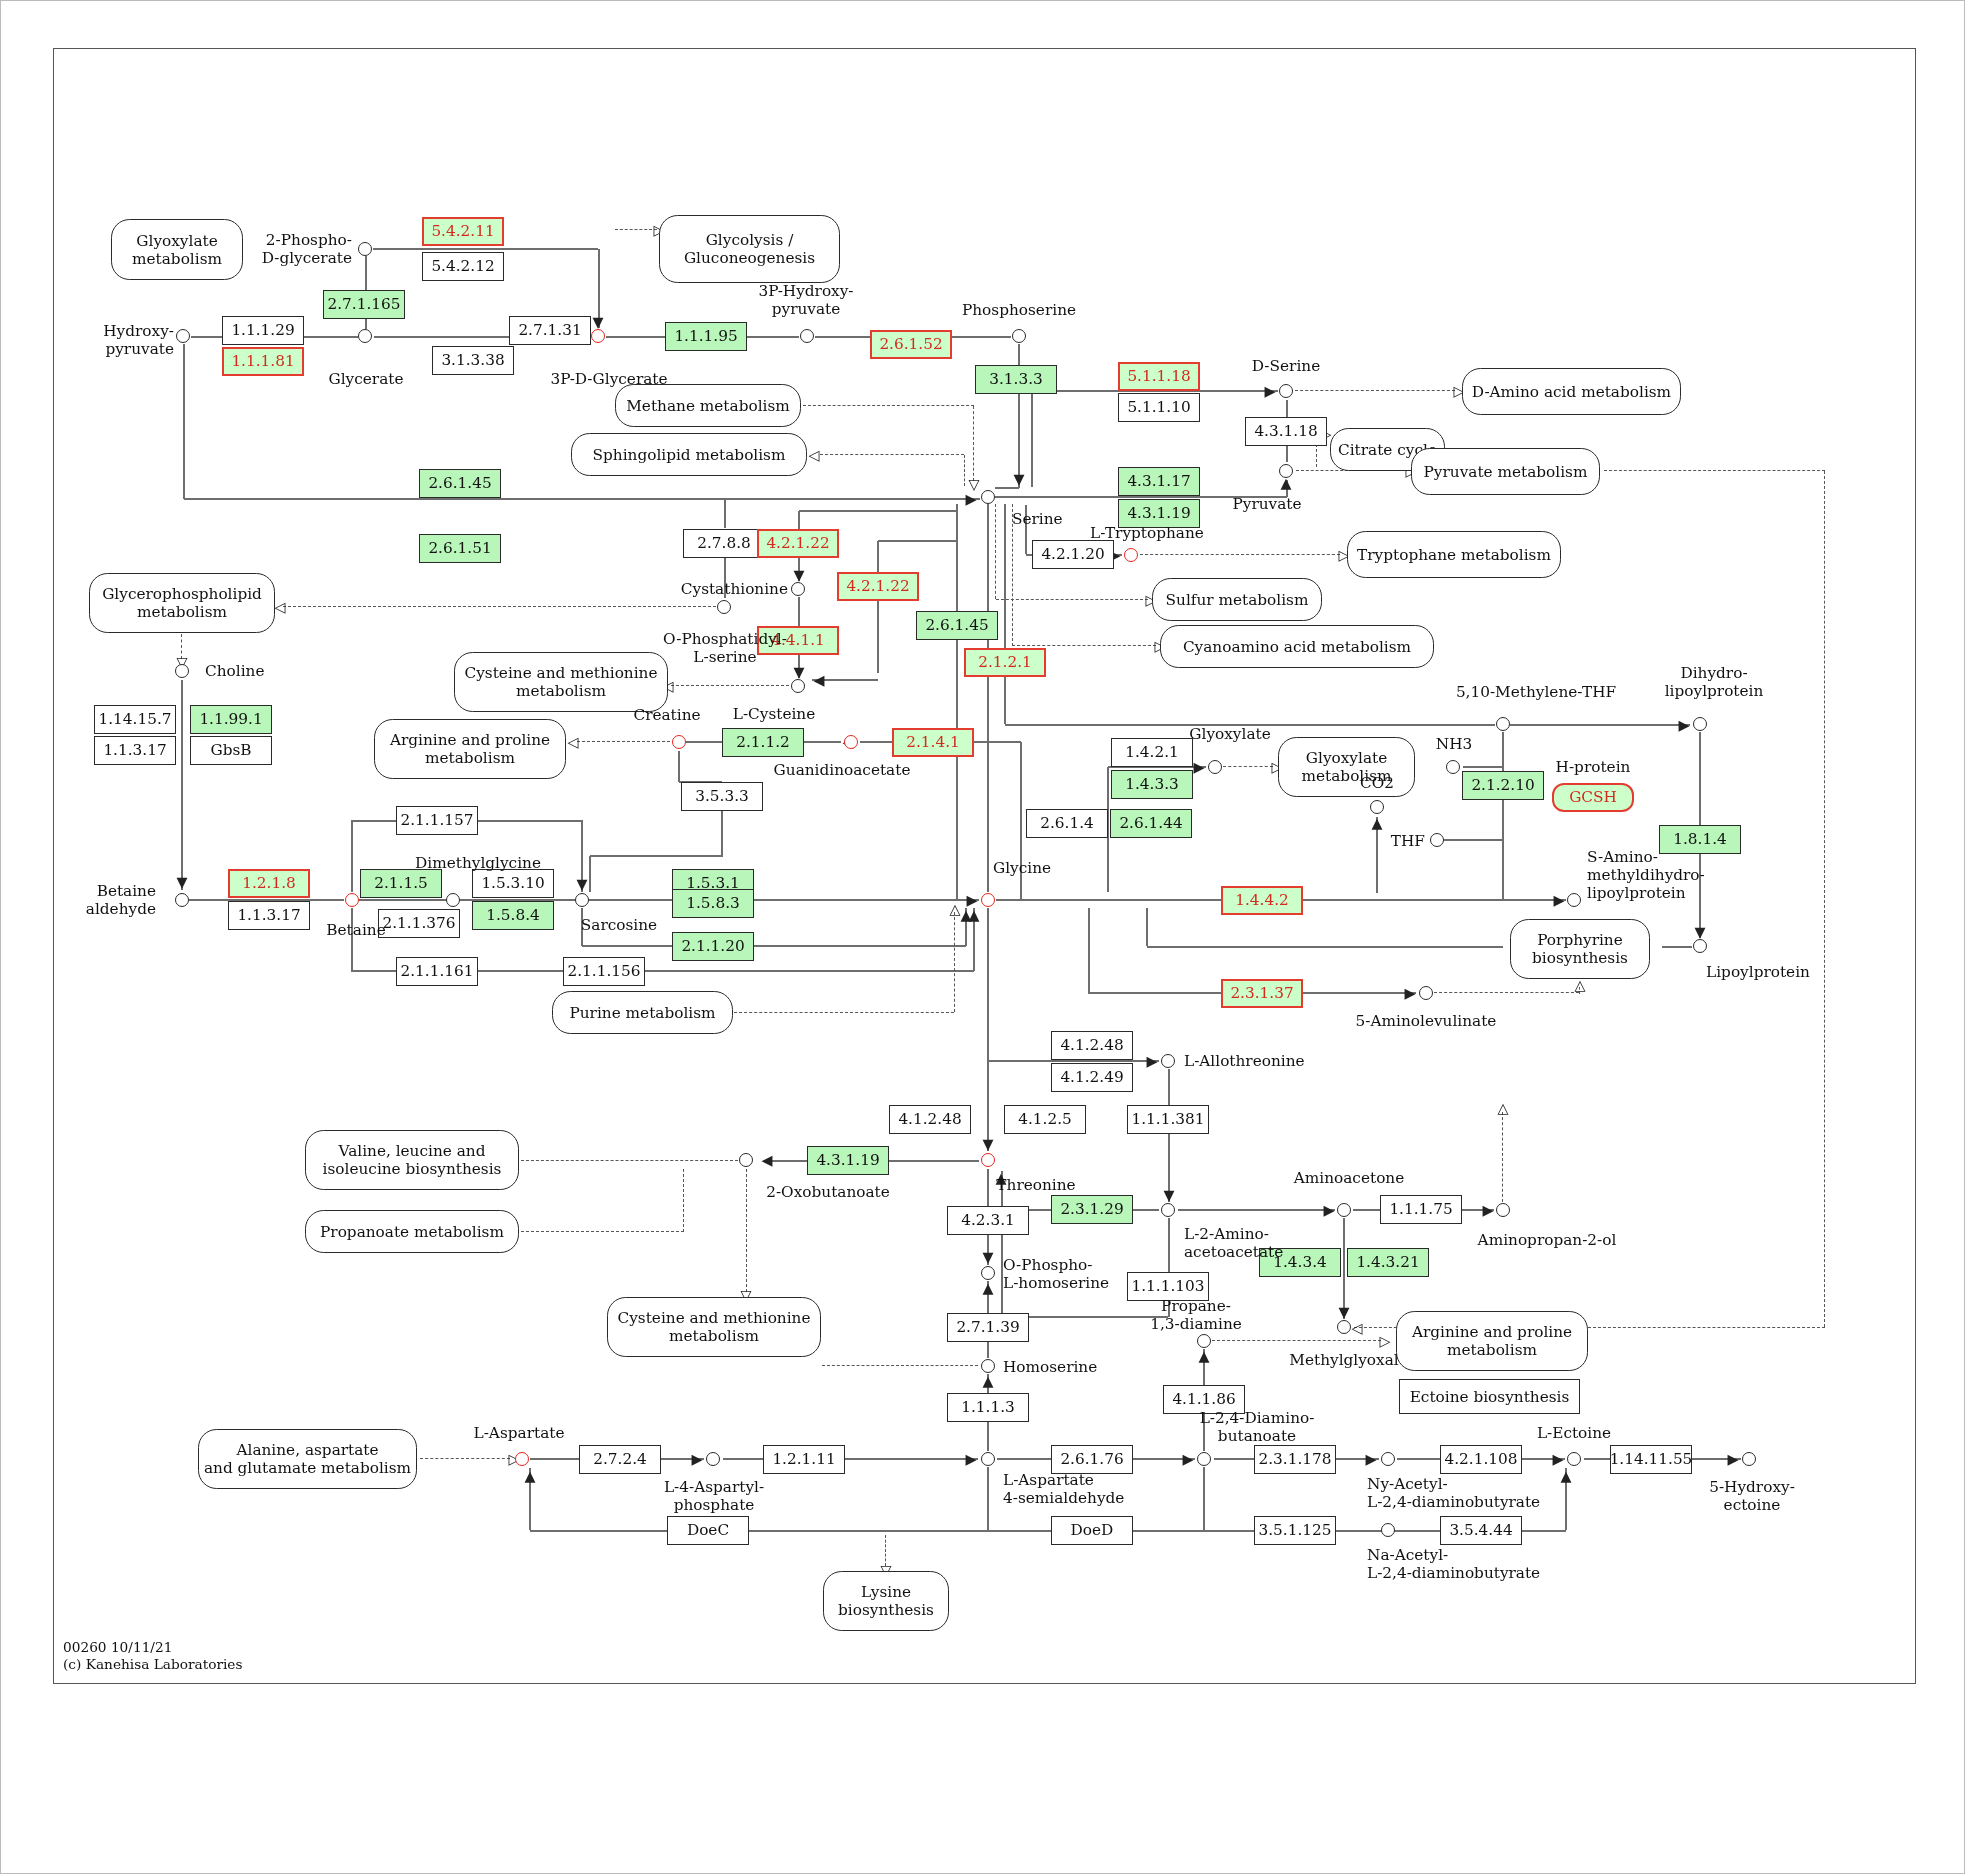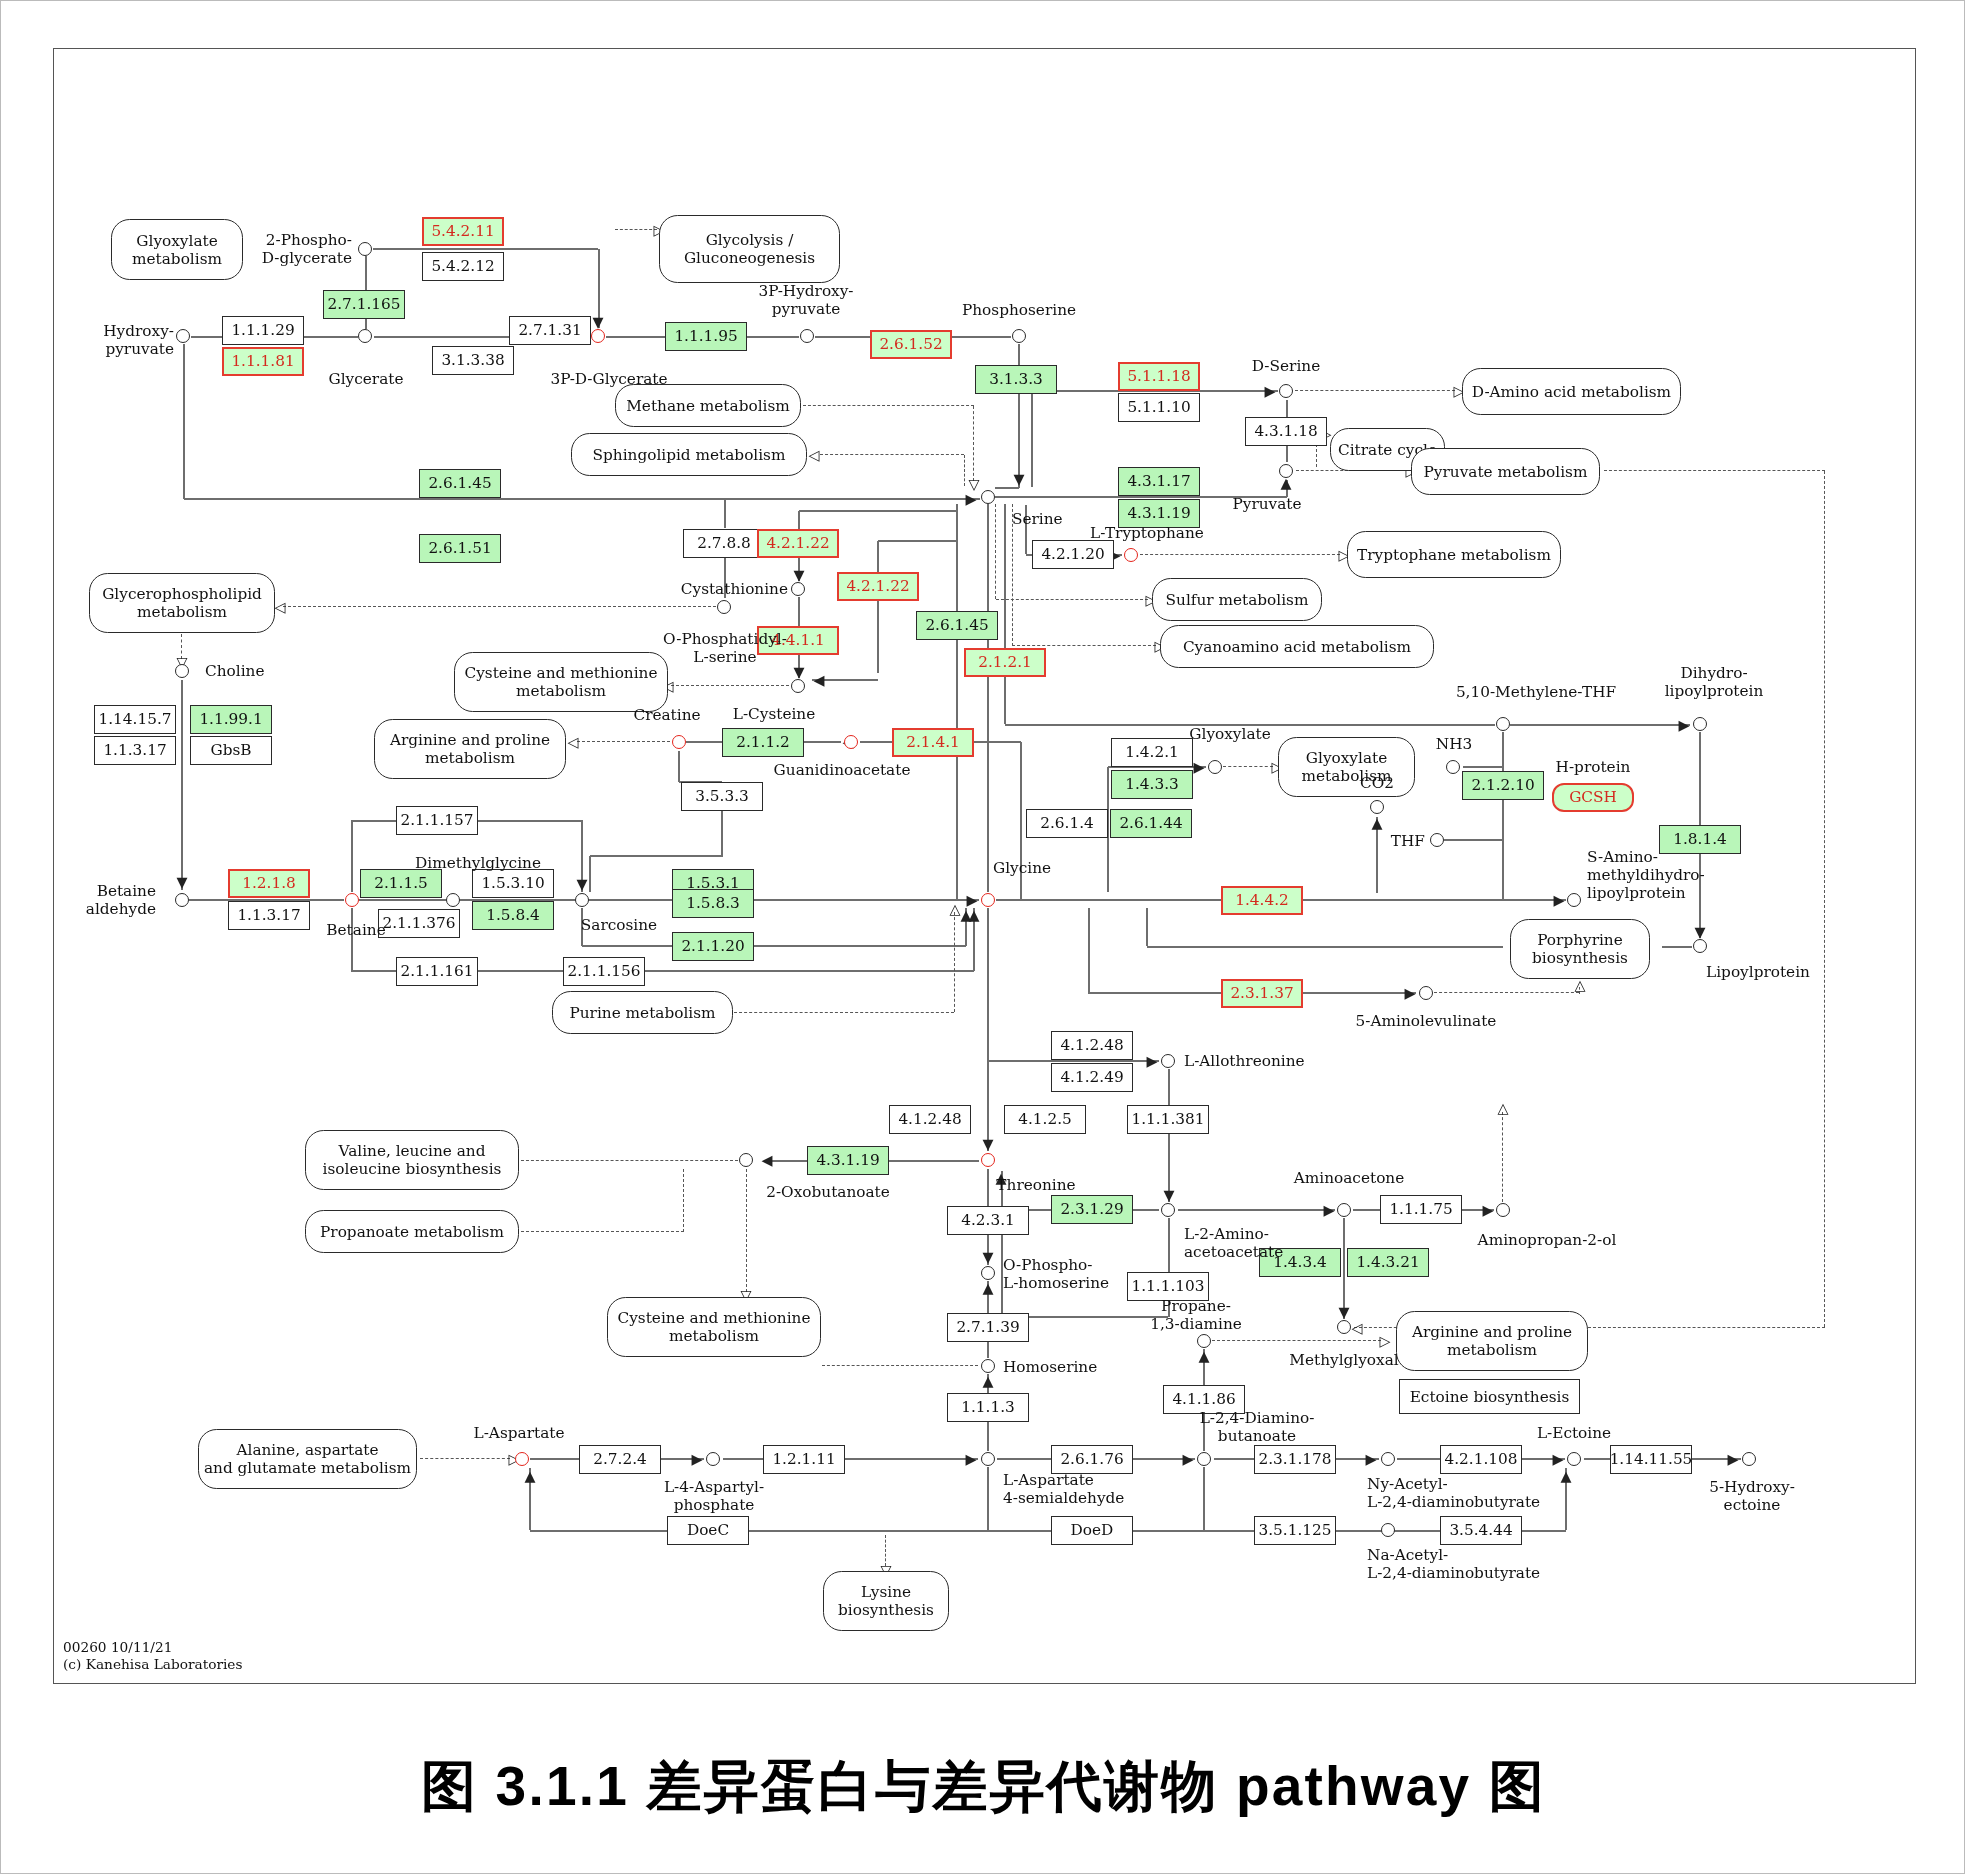--- a/index.html
+++ b/index.html
@@ -454,15 +454,14 @@
       <div class="lbl" style="left: 1366px; top: 1492px; transform: translate(0px, -50%);">Ny-Acetyl-
 L-2,4-diaminobutyrate</div>
       <div class="lbl" style="left: 1366px; top: 1563px; transform: translate(0px, -50%);">Na-Acetyl-
 L-2,4-diaminobutyrate</div>
       <div class="lbl" style="left: 1573px; top: 1432px; transform: translate(-50%, -50%); text-align: center;">L-Ectoine</div>
       <div class="lbl" style="left: 1751px; top: 1495px; transform: translate(-50%, -50%); text-align: center;">5-Hydroxy-
 ectoine</div>
     </div>
   <div class="footer" style="left:62px;top:1638px;">00260 10/11/21</div>
   <div class="footer" style="left:62px;top:1655px;">(c) Kanehisa Laboratories</div>
-  <div class="caption">图 3.1.1 差异蛋白与差异代谢物 pathway 图</div>
 </div>
 
 
 </body></html>

